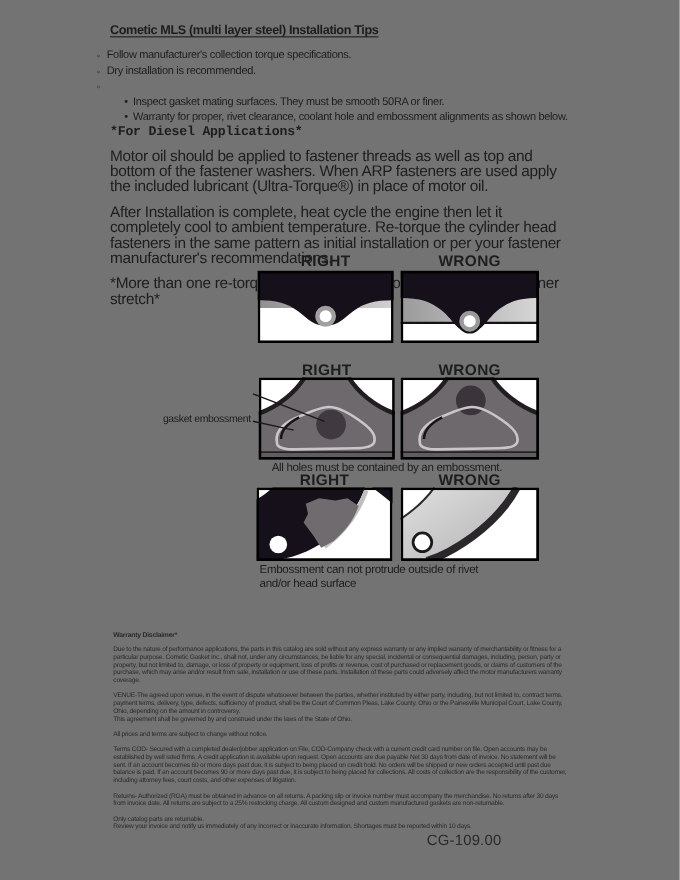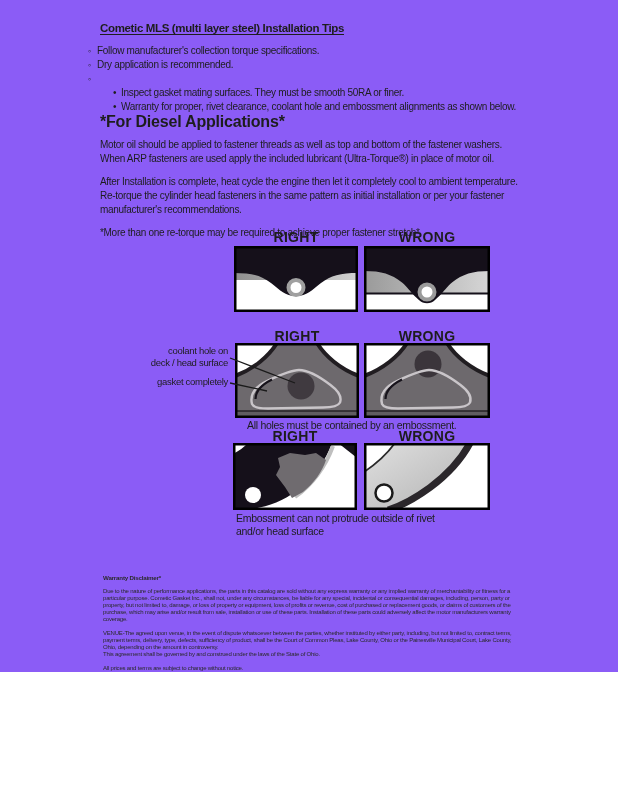--- a/index.html
+++ b/index.html
@@ -1,34 +1,34 @@
 <!DOCTYPE html>
 <html><head>
 <meta charset="utf-8">
 <style>
   html,body { margin:0; padding:0; background:#ffffff; }
   .page {
-    position:relative; width:618px; height:672px; background:#8b5cf6;
+    position:relative; width:618px; height:800px; background:#737373;
     font-family:"Liberation Sans", sans-serif; color:#1d1d1d; overflow:hidden;
   }
   .title {
     position:absolute; left:100px; top:22px;
     font-size:11.5px; font-weight:bold; letter-spacing:-0.35px;
     text-decoration:underline; text-underline-offset:2px;
   }
   .bullets { position:absolute; left:88px; top:44px; width:470px;
     font-size:10px; letter-spacing:-0.3px; line-height:14px; }
   .b-row { display:flex; }
   .b-row.sub { margin-left:25px; }
   .b-marker { width:9px; flex:0 0 9px; font-size:9px; }
   .b-row.sub .b-marker { width:8px; flex:0 0 8px; font-size:10px; }
 
   .diesel { position:absolute; left:100px; top:113px; width:420px; }
-  .diesel h2 { margin:0 0 7px 0; font-size:16px; font-weight:bold; letter-spacing:-0.2px; }
-  .diesel p { margin:0 0 9px 0; font-size:10px; letter-spacing:-0.3px; line-height:14px; }
+  .diesel h2 { margin:0 0 7px 0; font-size:12px; font-weight:bold; letter-spacing:-0.2px;font-family:Liberation Mono, monospace; }
+  .diesel p { margin:0 0 9px 0; font-size:14px; letter-spacing:-0.3px; line-height:14px; }
 
   .dg-header { position:absolute; font-size:14px; font-weight:bold; letter-spacing:0.3px; text-align:center; }
   .dg-panel  { position:absolute; }
   .dg-panel svg { display:block; }
   .dg-caption { position:absolute; font-size:10.5px; letter-spacing:-0.3px; line-height:12.5px; }
 
   .dg-label { position:absolute; width:120px; text-align:right;
     font-size:9.5px; letter-spacing:-0.3px; line-height:11.5px; }
   .leader-overlay { position:absolute; left:225px; top:350px; pointer-events:none; }
 
@@ -47,21 +47,21 @@
 
   <div class="title">Cometic MLS (multi layer steel) Installation Tips</div>
 
   <div class="bullets">
     <div class="b-row">
       <span class="b-marker">◦</span>
       <span>Follow manufacturer's collection torque specifications.</span>
     </div>
     <div class="b-row">
       <span class="b-marker">◦</span>
-      <span>Dry application is recommended.</span>
+      <span>Dry installation is recommended.</span>
     </div>
     <div class="b-row">
       <span class="b-marker">◦</span>
     </div>
     <div class="b-row sub">
       <span class="b-marker">•</span>
       <span>Inspect gasket mating surfaces.  They must be smooth 50RA or finer.</span>
     </div>
     <div class="b-row sub">
       <span class="b-marker">•</span>
@@ -108,25 +108,21 @@
       <path d="M0,0 H126 V25 C108,25 99,28 88,36.5 C78,45 74,56 63,56 C52,56 48,45 38,36.5 C27,28 18,25 0,25 Z" fill="#15101a"></path>
       <circle cx="63" cy="46" r="10" fill="none" stroke="#15101a" stroke-width="2.5"></circle>
       <circle cx="63" cy="46" r="7.5" fill="#ffffff" stroke="#9a9a9a" stroke-width="4"></circle>
       <rect x="1.25" y="1.25" width="123.5" height="63.5" fill="none" stroke="#000000" stroke-width="2.5"></rect>
     </svg>
   </div>
 
   <div class="dg-header" style="left:235px; top:328px; width:124px;">RIGHT</div>
   <div class="dg-header" style="left:364px; top:328px; width:126px;">WRONG</div>
 
-  <div class="dg-label" style="left:108px; top:345px;">
-    <div>coolant hole on</div>
-    <div>deck / head surface</div>
-  </div>
-  <div class="dg-label" style="left:108px; top:376px;">gasket completely</div>
+  <div class="dg-label" style="left:108px; top:376px;">gasket embossment</div>
 
   <div class="dg-panel" style="left:235px; top:343px;">
     <svg width="124" height="75" viewBox="0 0 124 75">
       <rect x="0" y="0" width="124" height="75" fill="#6d696d"></rect>
       <path d="M0,0 H42 C34,13 19,26 0,33 Z" fill="#ffffff"></path>
       <path d="M42,0 C34,13 19,26 0,33" fill="none" stroke="#211d21" stroke-width="4"></path>
       <path d="M82,0 H124 V33 C105,26 90,13 82,0 Z" fill="#ffffff"></path>
       <path d="M82,0 C90,13 105,26 124,33" fill="none" stroke="#211d21" stroke-width="4"></path>
       <rect x="0" y="68" width="124" height="7" fill="#605c60"></rect>
       <path d="M0,68 H124" stroke="#262226" stroke-width="1.5"></path>

